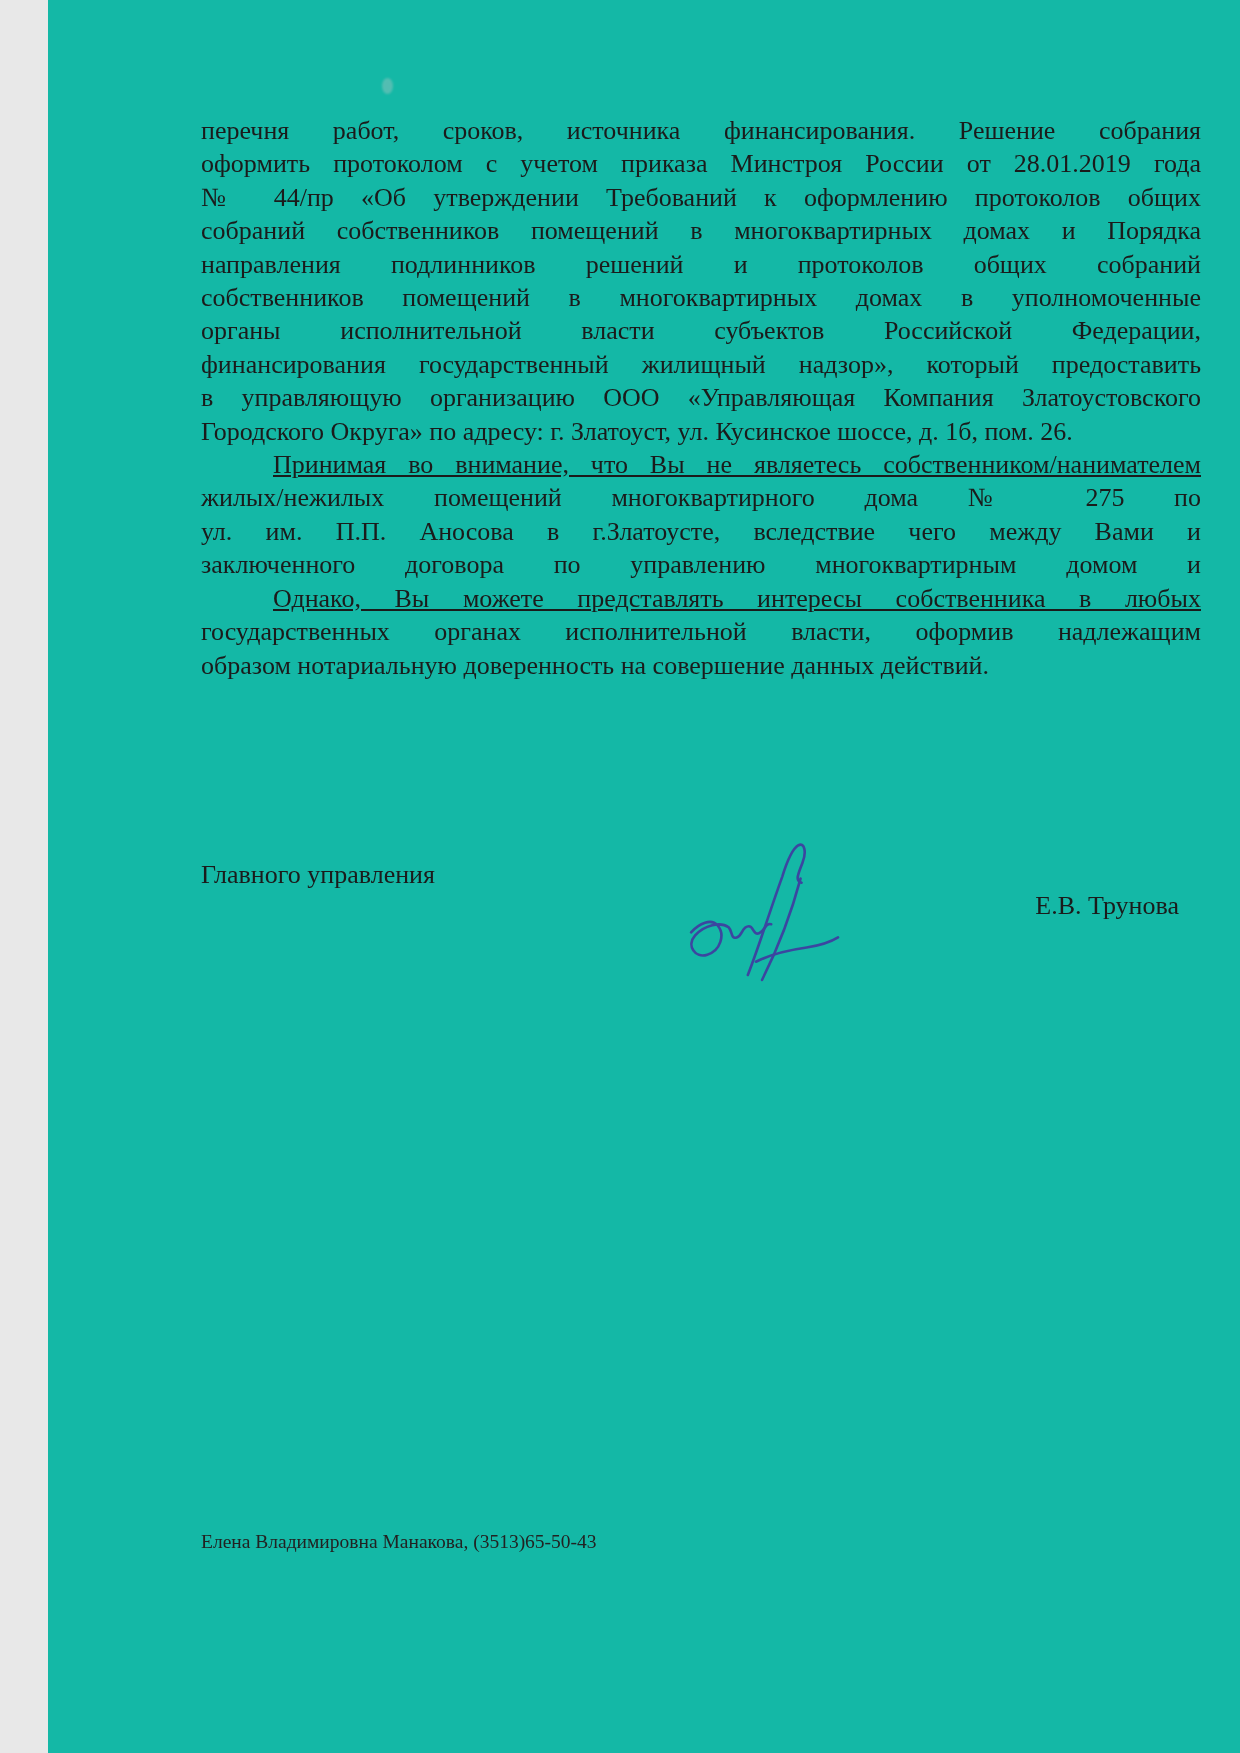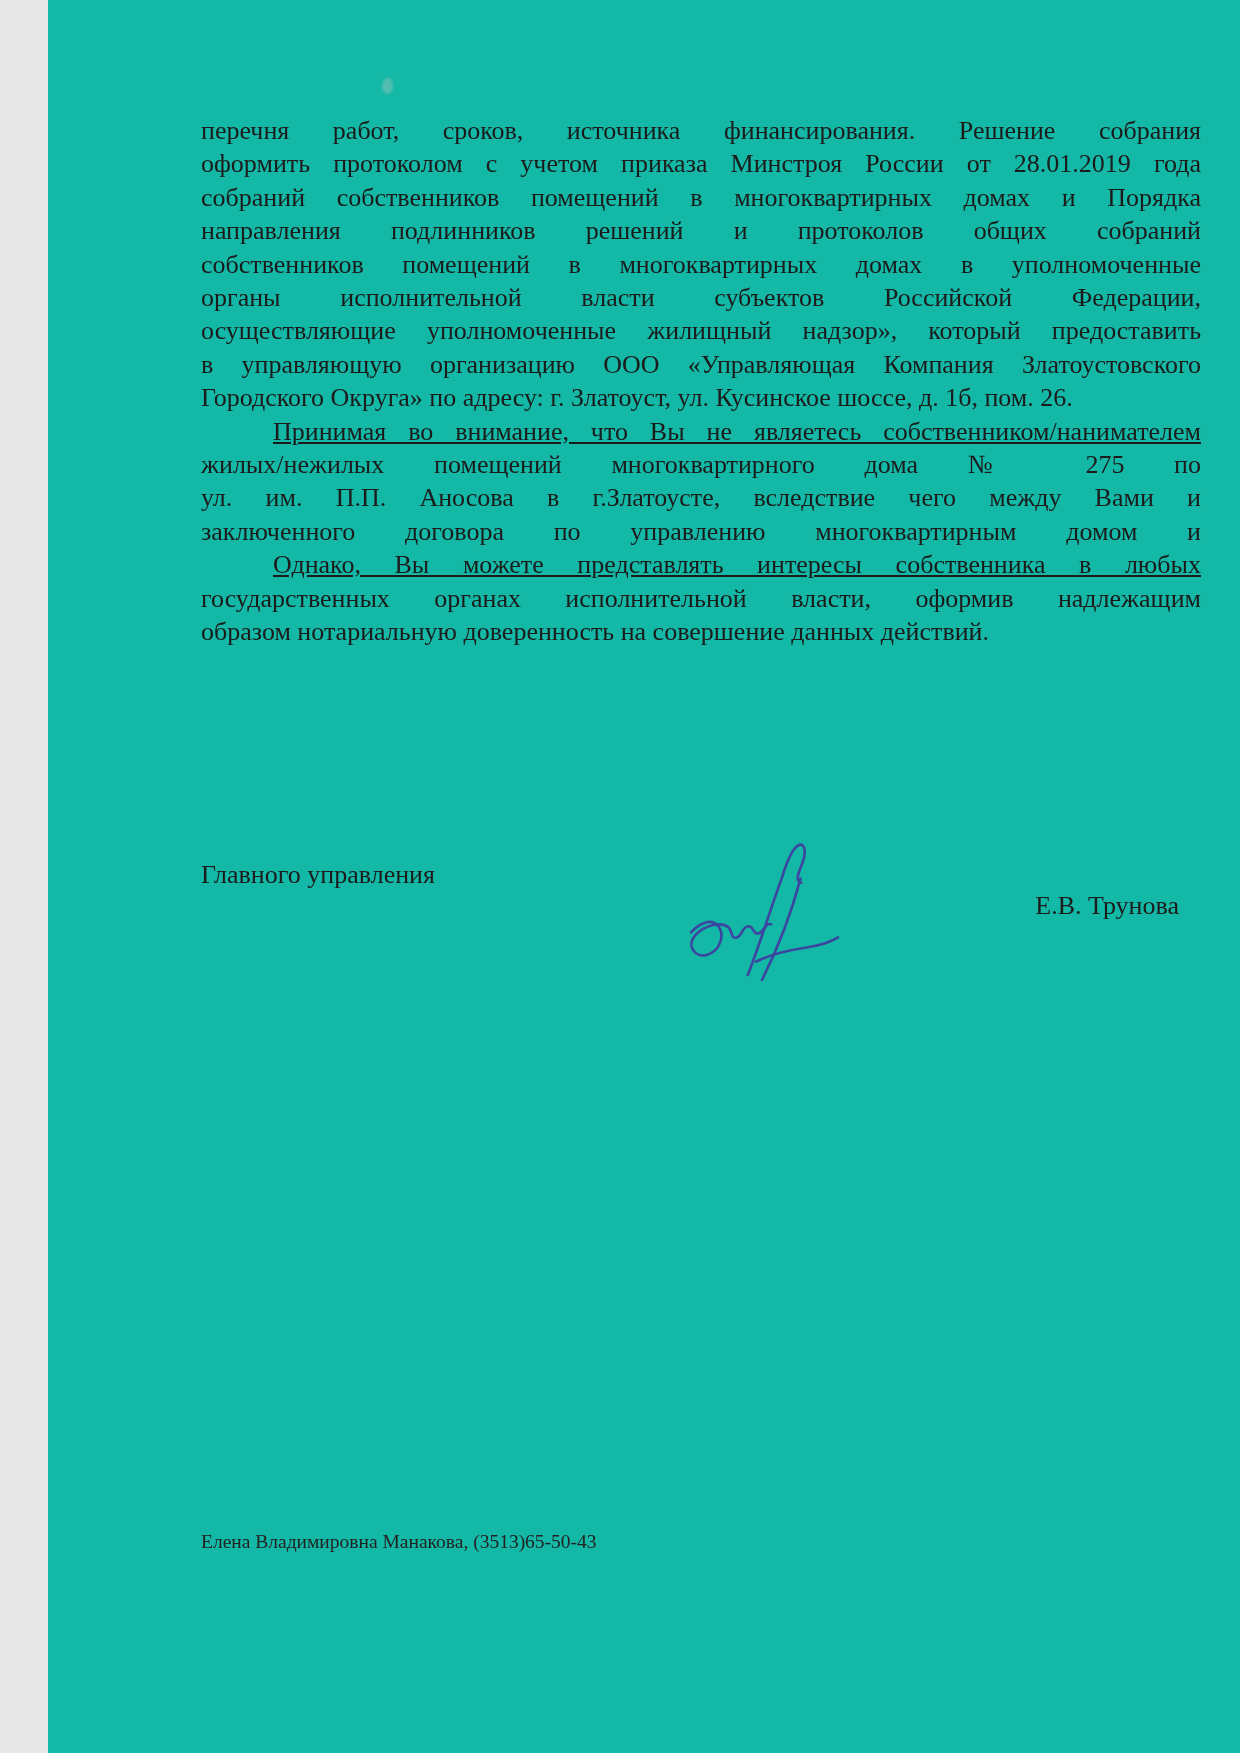--- a/index.html
+++ b/index.html
@@ -70,25 +70,26 @@
 <body>
 
 <div class="page">
 
   <div class="speck"></div>
 
   <div class="text-block" id="paragraphs">
       <div class="para">
         <div class="line">перечня работ, сроков, источника финансирования. Решение собрания</div>
         <div class="line">оформить протоколом с учетом приказа Минстроя России от 28.01.2019 года</div>
+        <div class="line">№ 44/пр «Об утверждении Требований к оформлению протоколов общих</div>
         <div class="line">собраний собственников помещений в многоквартирных домах и Порядка</div>
         <div class="line">направления подлинников решений и протоколов общих собраний</div>
         <div class="line">собственников помещений в многоквартирных домах в уполномоченные</div>
         <div class="line">органы исполнительной власти субъектов Российской Федерации,</div>
-        <div class="line">осуществляющие уполномоченные жилищный надзор», который предоставить</div>
+        <div class="line">финансирования государственный жилищный надзор», который предоставить</div>
         <div class="line">в управляющую организацию ООО «Управляющая Компания Златоустовского</div>
         <div class="line last">Городского Округа» по адресу: г. Златоуст, ул. Кусинское шоссе, д. 1б, пом. 26.</div>
       </div>
       <div class="para">
         <div class="line indent">Принимая во внимание, что Вы не являетесь собственником/нанимателем</div>
         <div class="line">жилых/нежилых помещений многоквартирного дома № 275 по</div>
         <div class="line">ул. им. П.П. Аносова в г.Златоусте, вследствие чего между Вами и</div>
         <div class="line">заключенного договора по управлению многоквартирным домом и</div>
       </div>
       <div class="para">

